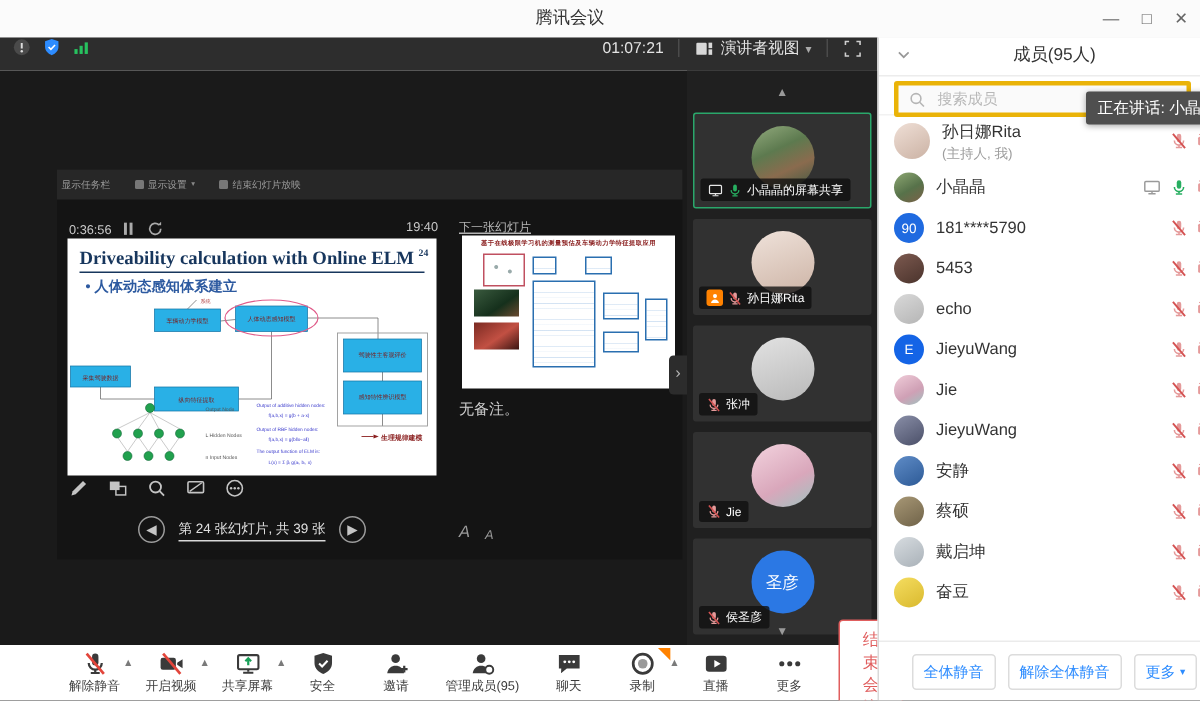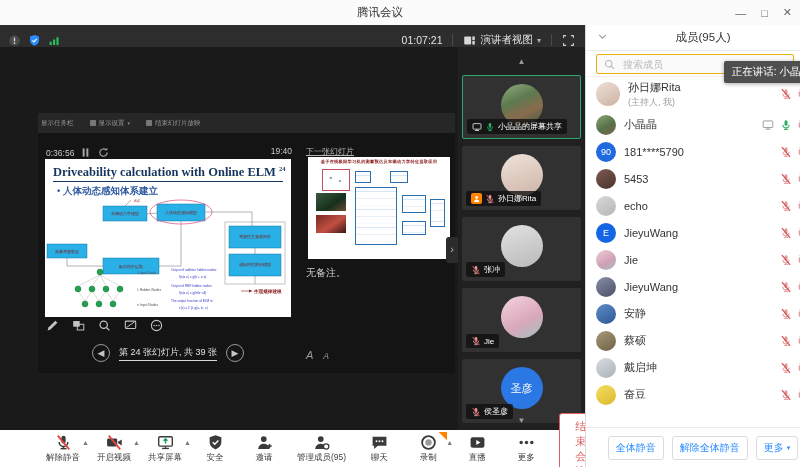--- a/index.html
+++ b/index.html
@@ -6,21 +6,21 @@
   body{font-family:"Liberation Sans","DejaVu Sans",sans-serif;-webkit-font-smoothing:antialiased;}
   .app{position:relative;width:800px;height:467px;background:#fff;overflow:hidden;}
   svg{display:block}
   
   .titlebar{position:absolute;left:0;top:0;width:800px;height:25px;background:#fbfbfb;border-bottom:1px solid #e9e9e9;}
   .titlebar .title{position:absolute;left:0;right:40px;top:0;height:25px;line-height:25px;text-align:center;font-size:11.5px;color:#333;}
   .winbtns{position:absolute;right:8px;top:0;height:25px;display:flex;align-items:center;gap:15px;color:#666;font-size:11px;}
   .winbtns span{cursor:default}
   
   .main{position:absolute;left:0;top:25px;width:585px;height:442px;}
-  .statusbar{position:absolute;left:0;top:0;width:100%;height:22px;background:#2d2d2d;display:flex;align-items:flex-end;}
+  .statusbar{position:absolute;left:0;top:0;width:100%;height:22px;background:#2d2d2d;display:flex;align-items:flex-start;}
   .statusbar .lft{display:flex;align-items:center;gap:7px;padding-left:8px;}
   .statusbar .rgt{margin-left:auto;display:flex;align-items:center;gap:10px;padding-right:10px;color:#e3e3e3;font-size:10.5px;}
   .vdiv{width:1px;height:12px;background:#4b4b4b;}
   .viewsel{display:flex;align-items:center;gap:4px;}
   .caret-dn{font-size:8px;color:#aaa;}
   .content{position:absolute;left:0;top:22px;width:585px;height:383px;background:#1a1a1a;}
   
   .pwin{position:absolute;left:38px;top:66px;width:417px;height:260px;background:#141414;}
   .ptoolbar{height:20px;background:#272727;display:flex;align-items:center;gap:16px;padding-left:3px;font-size:6.5px;color:#9a9a9a;}
   .ptb-item{display:flex;align-items:center;gap:3px;}
@@ -63,21 +63,21 @@
   .tb-item .lab{font-size:8.5px;color:#3d3d3d;margin-top:1px;white-space:nowrap;}
   .tb-caret{position:absolute;right:-9px;top:5px;font-size:7px;color:#7a7a7a;}
   .rec-badge{position:absolute;right:-3px;top:-2px;width:9px;height:9px;background:#ff8200;clip-path:polygon(0 0,100% 0,100% 100%);}
   .endbtn{margin-left:auto;margin-right:17px;background:#fff;border:1px solid #e05e5e;color:#e05e5e;font-size:11px;padding:5px 15px;border-radius:3px;}
   
   .panel{position:absolute;left:585px;top:25px;width:235px;height:442px;background:#fff;border-left:1px solid #d9d9d9;box-sizing:border-box;}
   .p-header{position:absolute;left:0;top:0;right:0;height:25px;border-bottom:1px solid #ececec;}
   .p-header .ttl{position:absolute;left:0;right:0;top:0;height:25px;line-height:25px;text-align:center;font-size:11.5px;color:#333;}
   .p-header .chev{position:absolute;left:10px;top:5px;}
   .p-search{position:absolute;left:0;top:25px;right:0;height:26px;border-bottom:1px solid #f2f2f2;}
-  .searchbox{position:absolute;left:10px;right:26px;top:4px;height:18px;background:#fafafa;border:1px solid #eab308;border-radius:2px;display:flex;align-items:center;gap:5px;padding-left:6px;}
+  .searchbox{position:absolute;left:10px;right:26px;top:4px;height:18px;background:#fafafa;border:3px solid #eab308;border-radius:2px;display:flex;align-items:center;gap:5px;padding-left:6px;}
   .searchbox input{border:none;outline:none;background:transparent;font-size:10px;color:#555;width:120px;font-family:inherit;}
   .searchbox input::placeholder{color:#b8b8b8;}
   .speaking-tip{position:absolute;right:1px;top:36px;background:#4f4f4f;color:#fff;font-size:10.5px;padding:4px 8px;border-radius:2px;box-shadow:0 1px 4px rgba(0,0,0,.35);z-index:5;white-space:nowrap;}
   .m-list{position:absolute;left:0;top:52px;right:0;bottom:39px;overflow:hidden;}
   .m-row{display:flex;align-items:center;height:27px;padding:0 10px;}
   .m-row.host{height:34px;}
   .m-avt{width:20px;height:20px;border-radius:50%;flex:0 0 auto;display:flex;align-items:center;justify-content:center;font-size:9px;}
   .m-row.host .m-avt{width:24px;height:24px;}
   .m-names{margin-left:8px;overflow:hidden;}
   .m-name{font-size:11px;color:#333;white-space:nowrap;}

